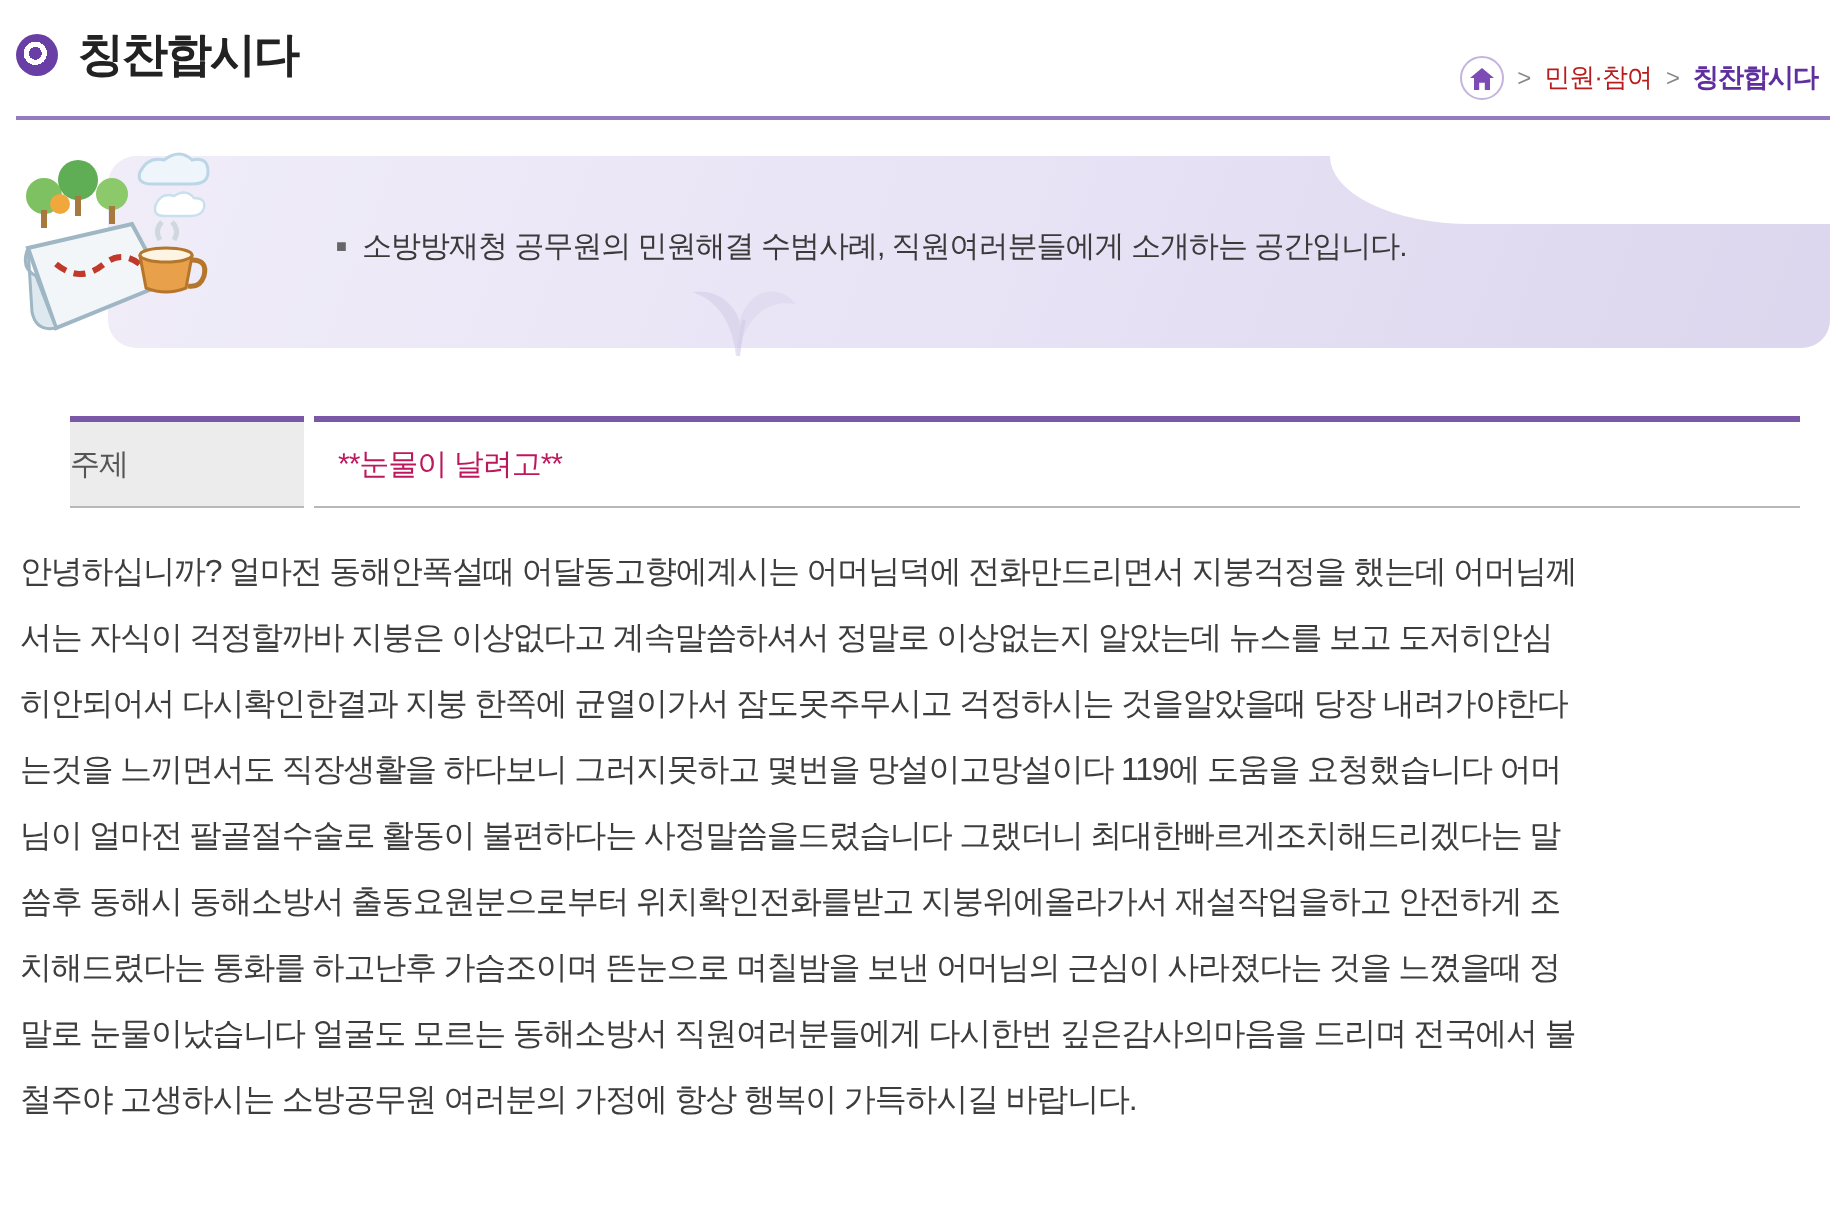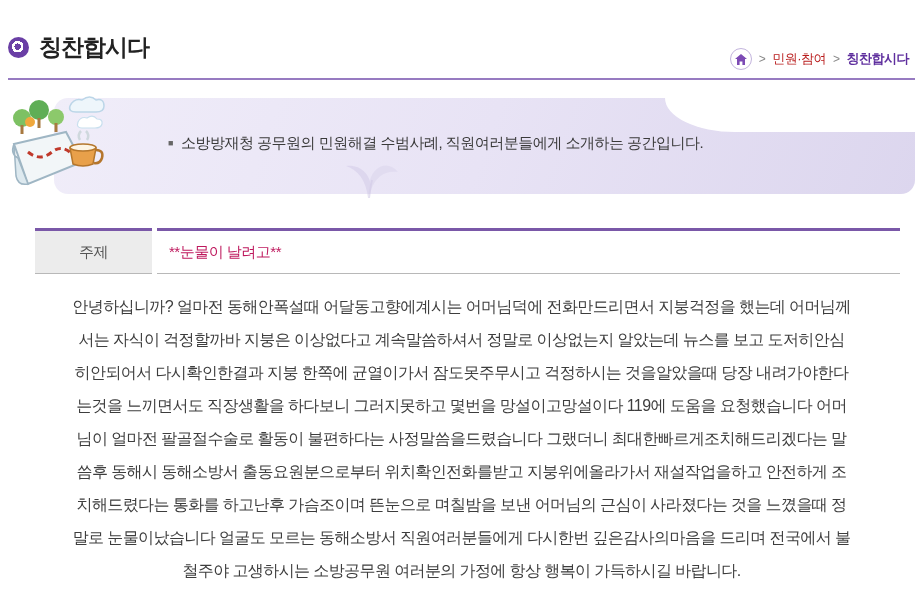--- a/index.html
+++ b/index.html
@@ -1,21 +1,21 @@
 <!DOCTYPE html>
 <html lang="ko"><head>
 <meta charset="utf-8">
 <style>
   html,body{margin:0;padding:0;}
   body{
     width:923px;height:605px;overflow:hidden;background:#ffffff;
     font-family:"Liberation Sans","DejaVu Sans",sans-serif;color:#333;
   }
   
-  .page-header{position:relative;height:50px;padding:6px 8px 0 8px;margin-top:20px;}
+  .page-header{position:relative;height:50px;padding:6px 8px 0 8px;}
   .title-wrap{display:flex;align-items:center;gap:10px;padding-top:6px;}
   .title-bullet{
     width:21px;height:21px;border-radius:50%;flex:0 0 auto;
     background:radial-gradient(circle at 46% 46%, #6a3fa5 0 3.2px, #ffffff 3.2px 5.8px, #6a3fa5 5.8px);
   }
   .page-title{font-size:23px;font-weight:bold;color:#222;letter-spacing:-1px;margin:0;}
   .breadcrumb{
     position:absolute;right:14px;bottom:6px;display:flex;align-items:center;gap:7px;
     font-size:13px;color:#333;letter-spacing:-0.5px;
   }
@@ -46,29 +46,29 @@
   .sq-bullet{font-size:9px;color:#666;line-height:1;}
   
   .post-table{
     border-collapse:collapse;table-layout:fixed;width:867px;margin:34px 0 0 30px;
     border-top:3px solid #7a58a8;border-bottom:1px solid #b8b8b8;
     font-size:15px;letter-spacing:-0.5px;
   }
   .post-table td{height:42px;padding:0;}
   .post-table tr + tr td{border-top:1px solid #d8d8d8;height:35px;}
   .post-table td.lbl{
-    background:#ececec;color:#555;text-align:center;
+    background:#ececec;color:#555;text-align:left;
     border-left:5px solid #fff;border-right:5px solid #fff;
   }
   .post-table td.val{color:#be185d;padding-left:12px;background:#fff;}
   .post-table td.val.center{text-align:center;padding-left:0;}
   
   .post-body{
     margin:16px 10px 0 10px;font-size:16px;line-height:33px;color:#3d3d3d;
-    letter-spacing:-0.6px;white-space:pre-line;text-align:center;
+    letter-spacing:-0.6px;white-space:pre-line;
   }
 </style>
 </head>
 <body>
 
 <header class="page-header">
   <div class="title-wrap">
     <span class="title-bullet"></span>
     <h1 class="page-title">칭찬합시다</h1>
   </div>

